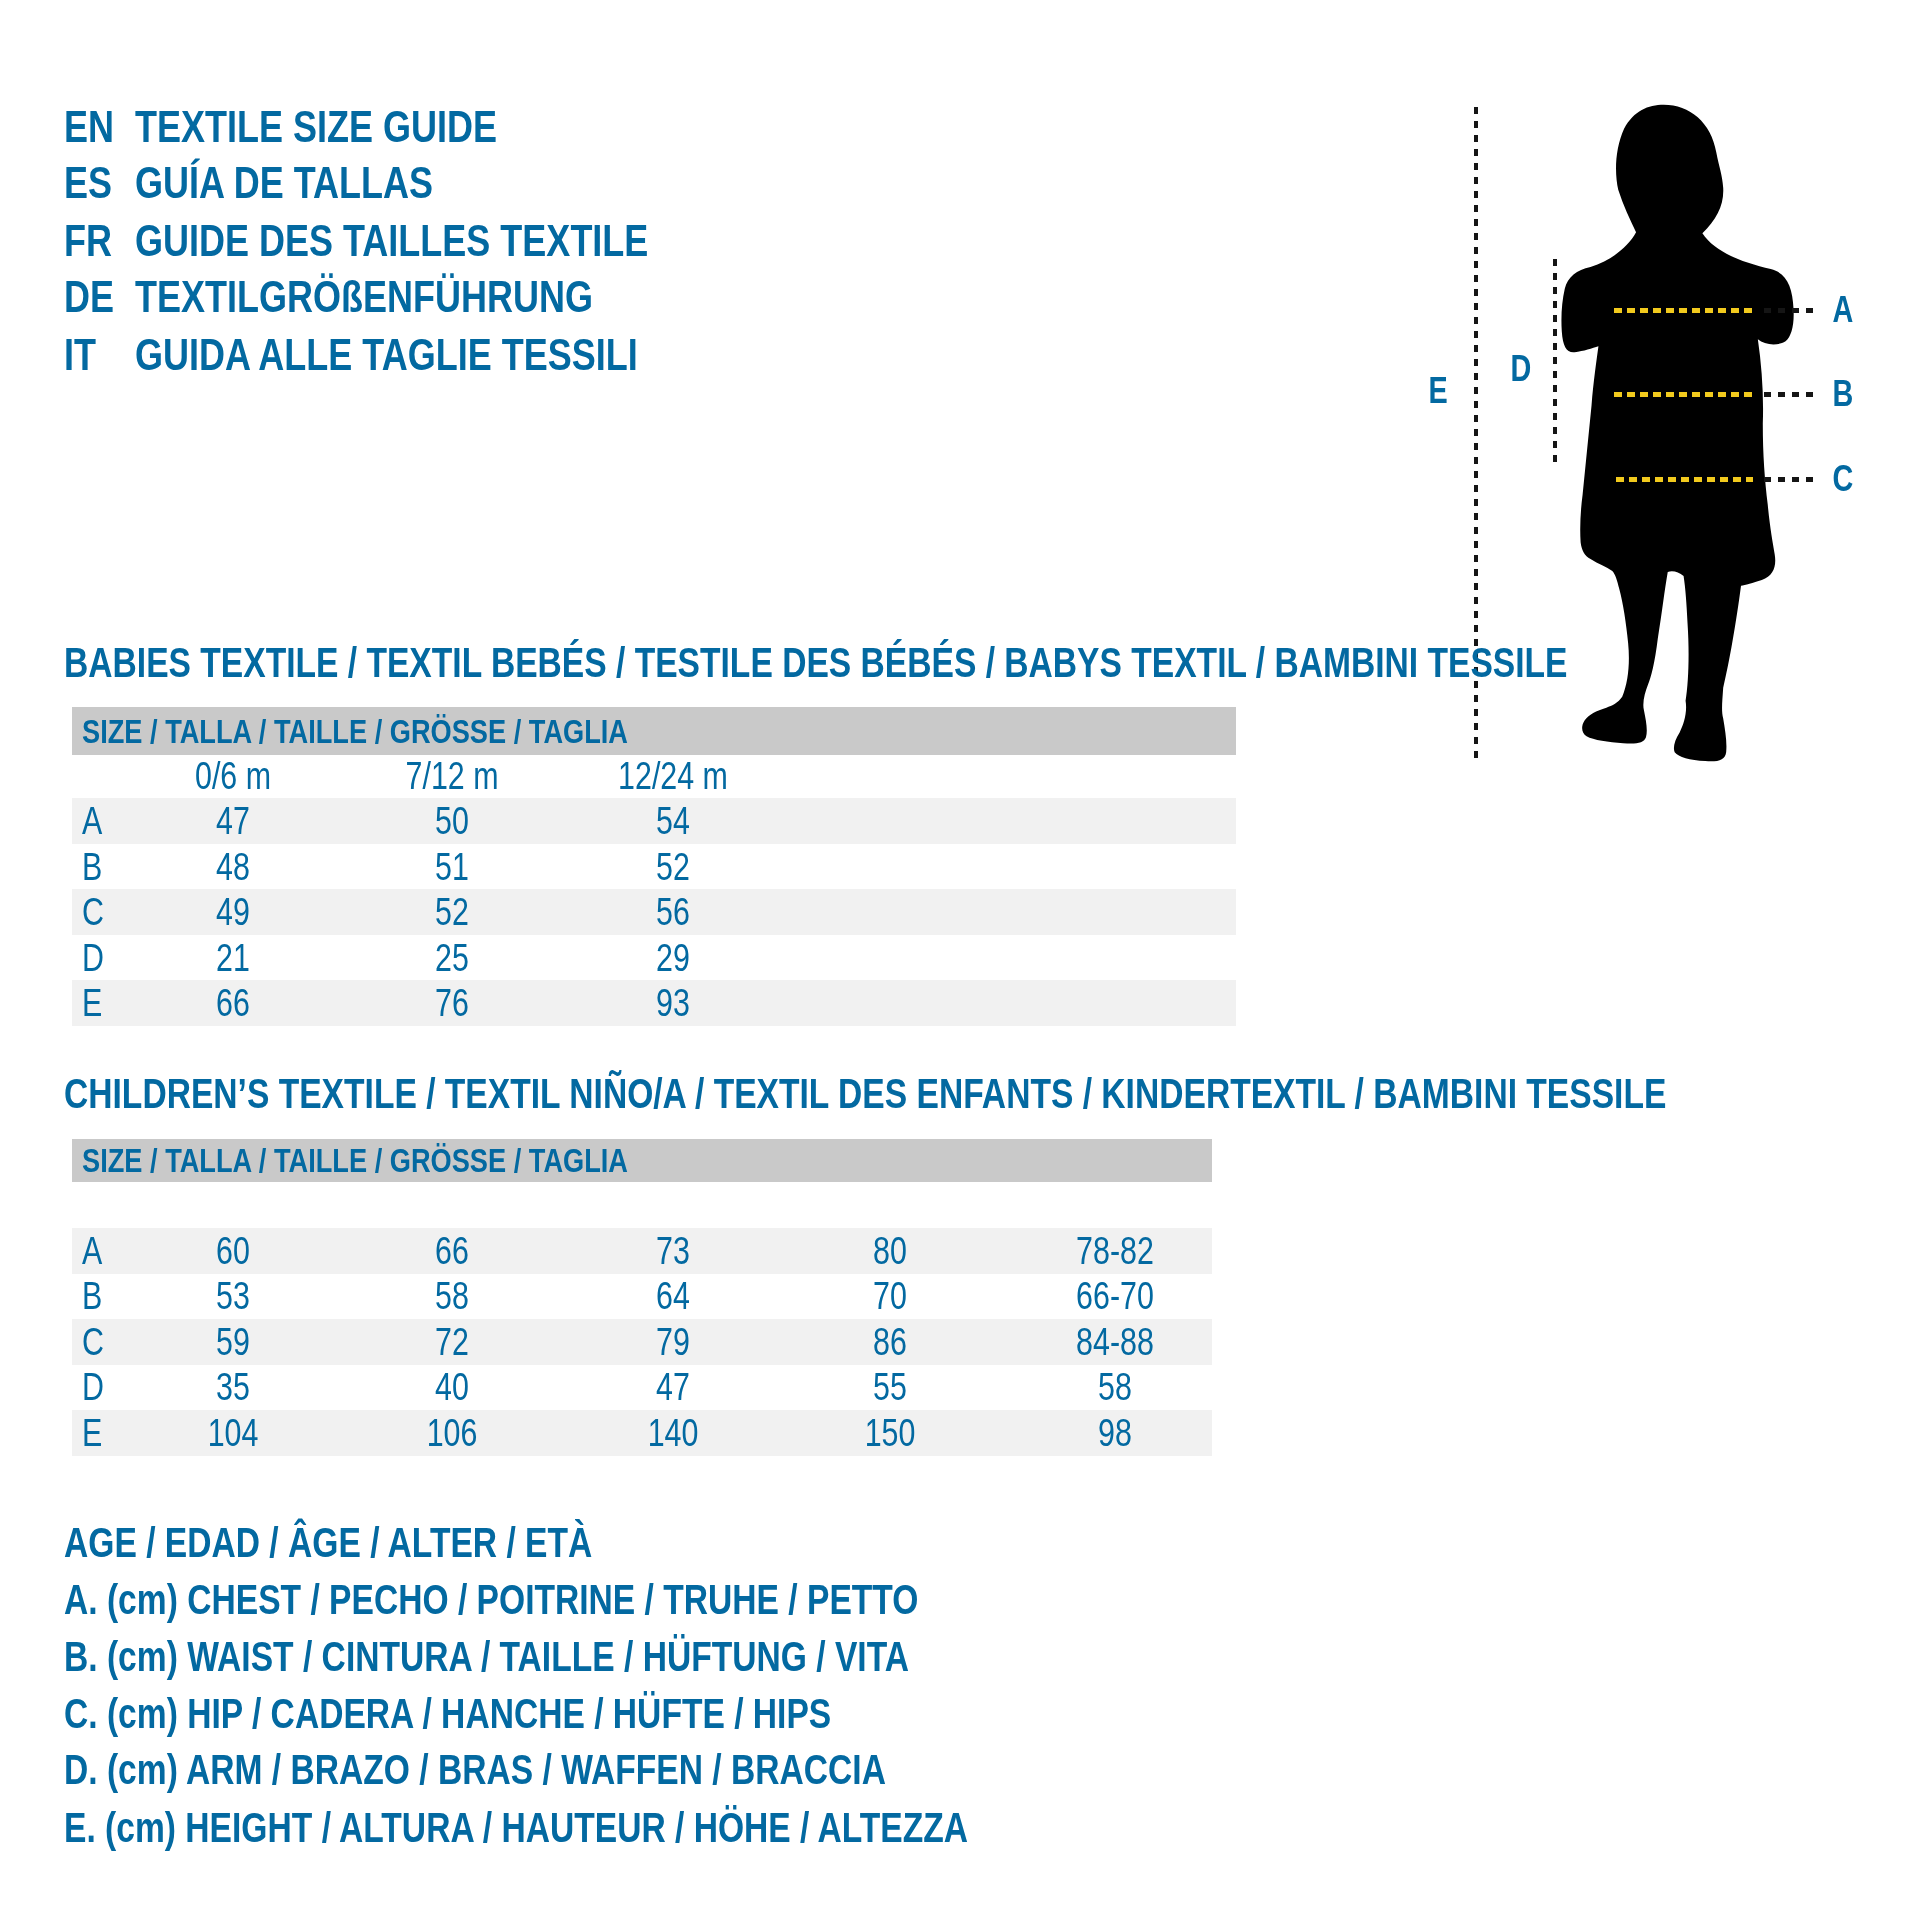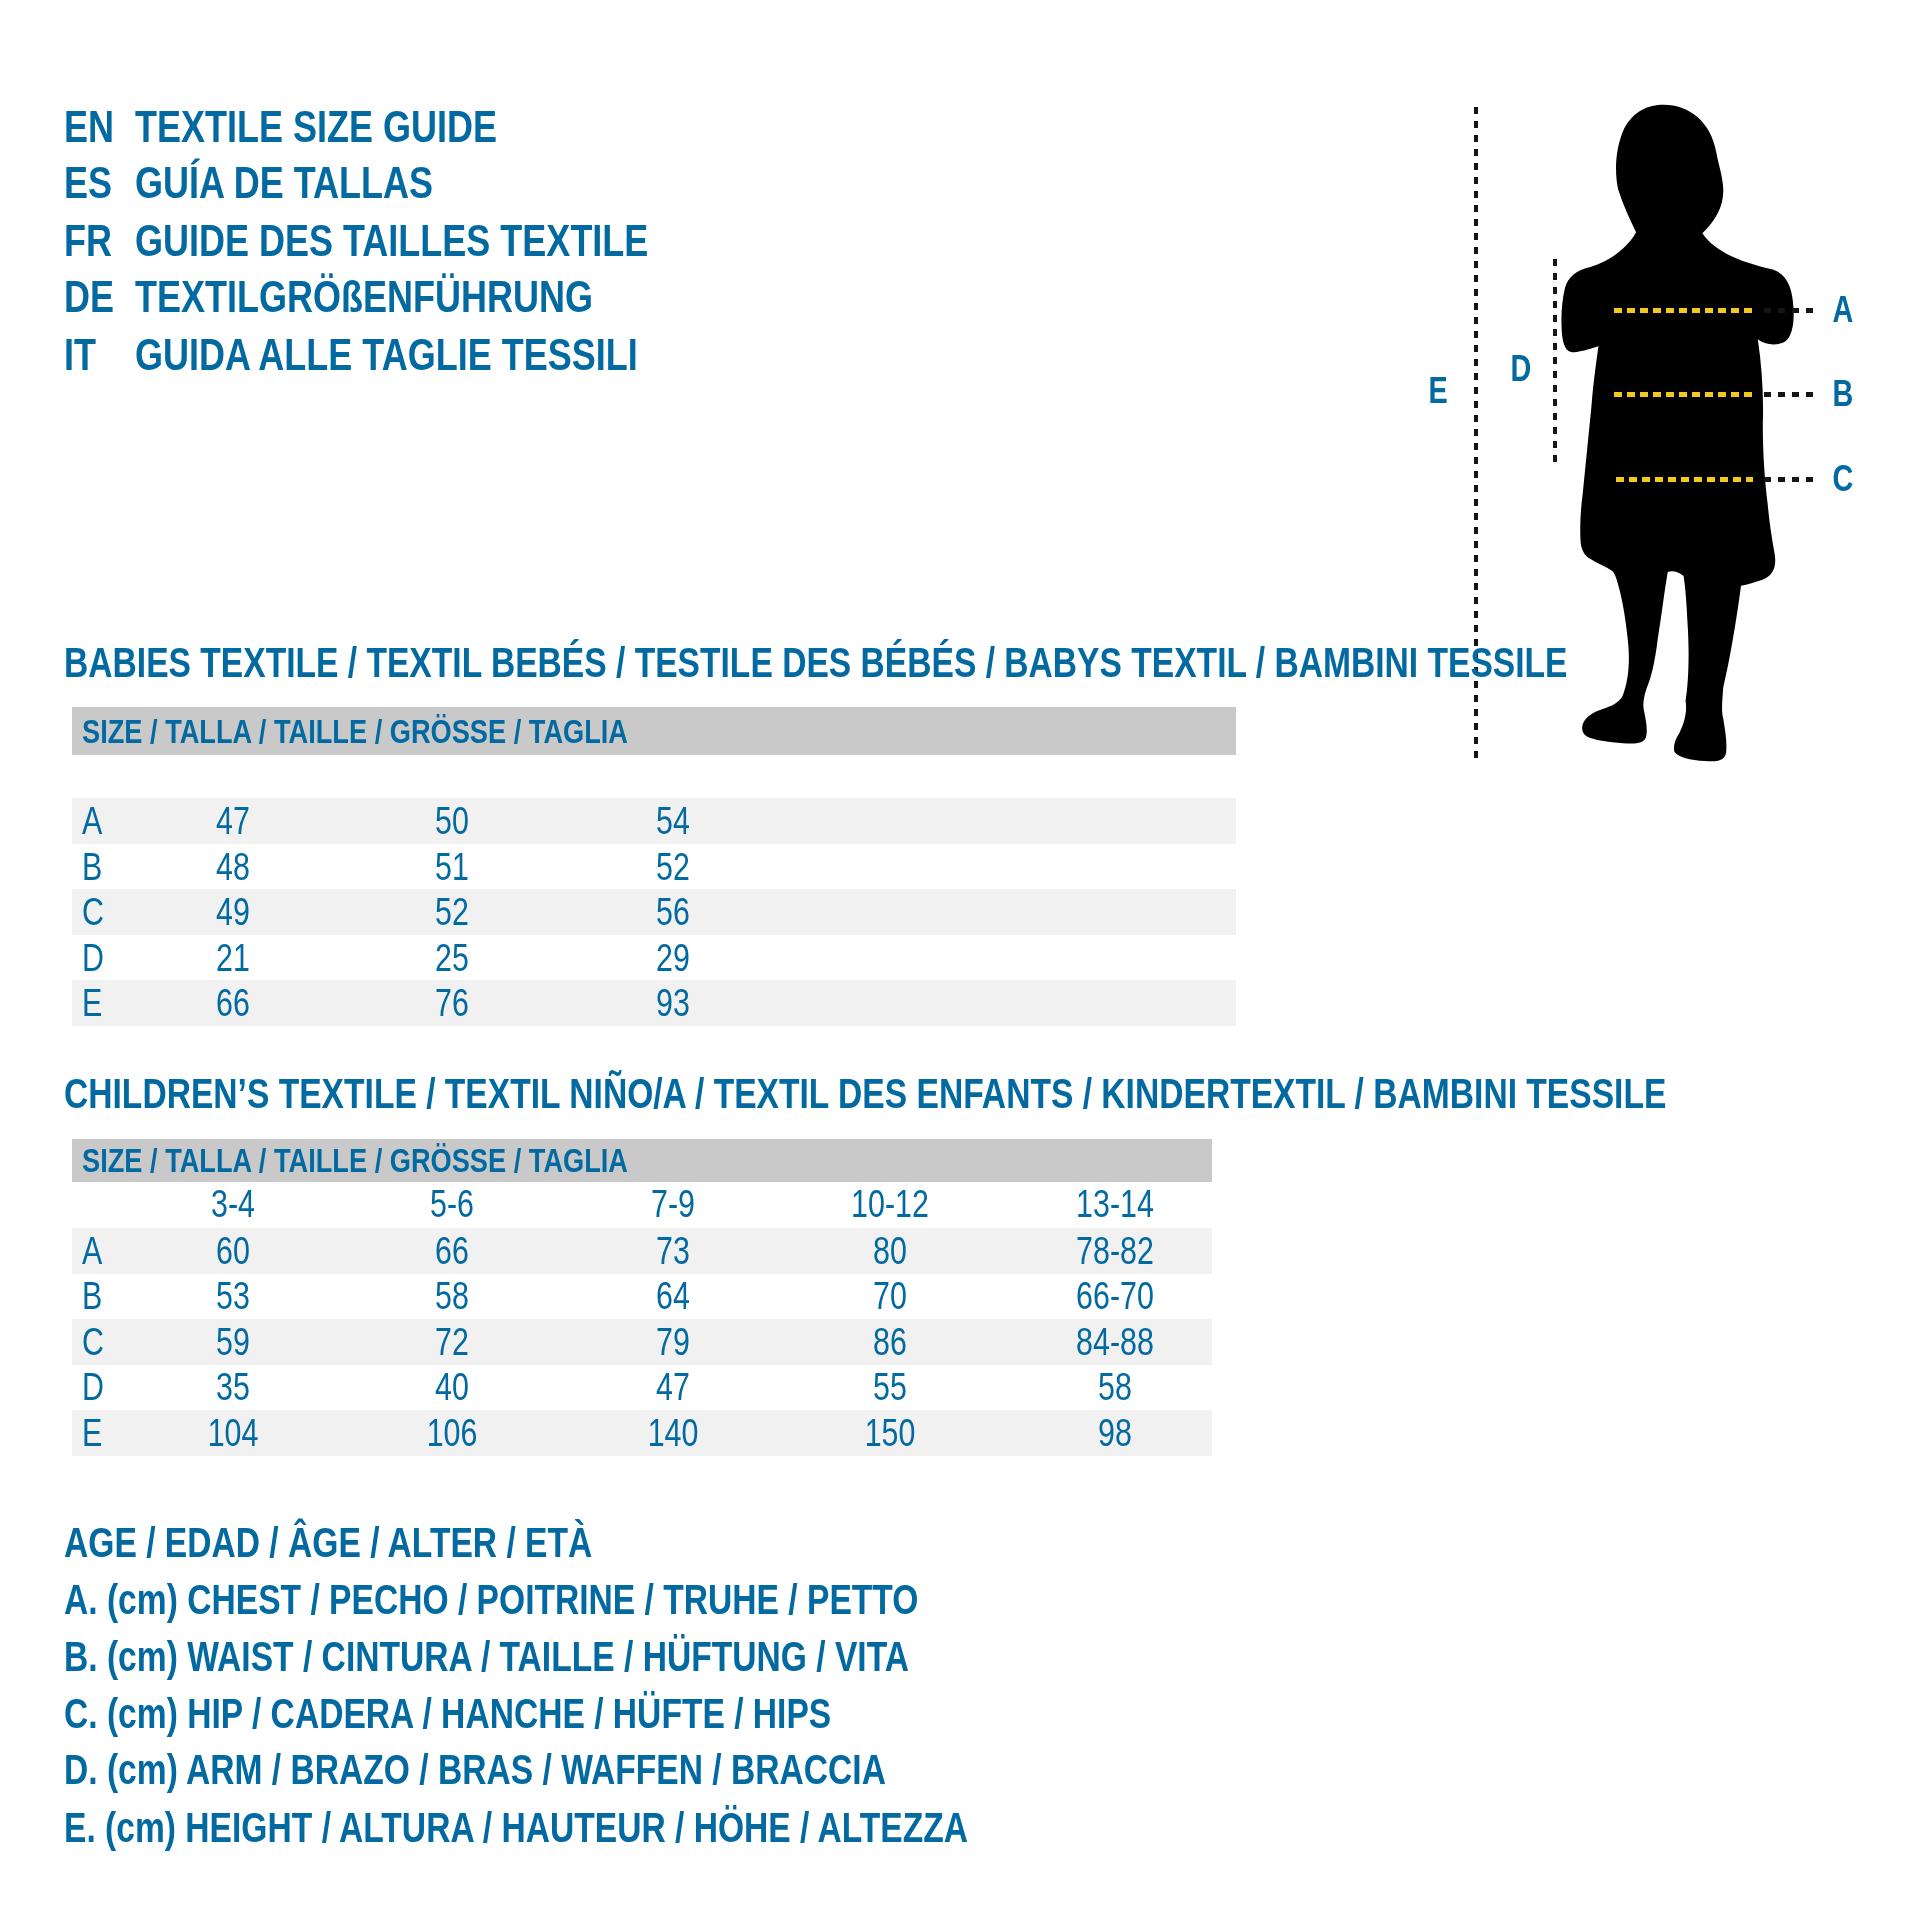--- a/index.html
+++ b/index.html
@@ -134,20 +134,25 @@
   </div>
 
   <div class="sec-title" style="top:639px;">
     <span class="condL">BABIES TEXTILE / TEXTIL BEBÉS / TESTILE DES BÉBÉS / BABYS TEXTIL / BAMBINI TESSILE</span>
   </div>
 
   <div class="tbar" style="top:707px;width:1164px;height:48px;">
     <div class="bartext">SIZE / TALLA / TAILLE / GRÖSSE / TAGLIA</div>
   </div>
 
+  <div class="trow head" style="top:754px;width:1164px;">
+    <div class="cell" style="left:161px;">0/6 m</div>
+    <div class="cell" style="left:380px;">7/12 m</div>
+    <div class="cell" style="left:601px;">12/24 m</div>
+  </div>
 
   <div class="trow stripe" style="top:798px;width:1164px;">
     <div class="rlabel">A</div>
     <div class="cell" style="left:161px;">47</div>
     <div class="cell" style="left:380px;">50</div>
     <div class="cell" style="left:601px;">54</div>
   </div>
   <div class="trow" style="top:844px;width:1164px;">
     <div class="rlabel">B</div>
     <div class="cell" style="left:161px;">48</div>
@@ -174,27 +179,20 @@
   </div>
 
   <div class="sec-title" style="top:1070px;">
     <span class="condL">CHILDREN’S TEXTILE / TEXTIL NIÑO/A / TEXTIL DES ENFANTS / KINDERTEXTIL / BAMBINI TESSILE</span>
   </div>
 
   <div class="tbar" style="top:1139px;width:1140px;height:43px;">
     <div class="bartext">SIZE / TALLA / TAILLE / GRÖSSE / TAGLIA</div>
   </div>
 
-  <div class="trow head" style="top:1181px;width:1140px;height:47px;line-height:47px;">
-    <div class="cell" style="left:161px;">3-4</div>
-    <div class="cell" style="left:380px;">5-6</div>
-    <div class="cell" style="left:601px;">7-9</div>
-    <div class="cell" style="left:818px;">10-12</div>
-    <div class="cell" style="left:1043px;">13-14</div>
-  </div>
 
   <div class="trow stripe" style="top:1228px;width:1140px;">
     <div class="rlabel">A</div>
     <div class="cell" style="left:161px;">60</div>
     <div class="cell" style="left:380px;">66</div>
     <div class="cell" style="left:601px;">73</div>
     <div class="cell" style="left:818px;">80</div>
     <div class="cell" style="left:1043px;">78-82</div>
   </div>
   <div class="trow" style="top:1273px;width:1140px;">

